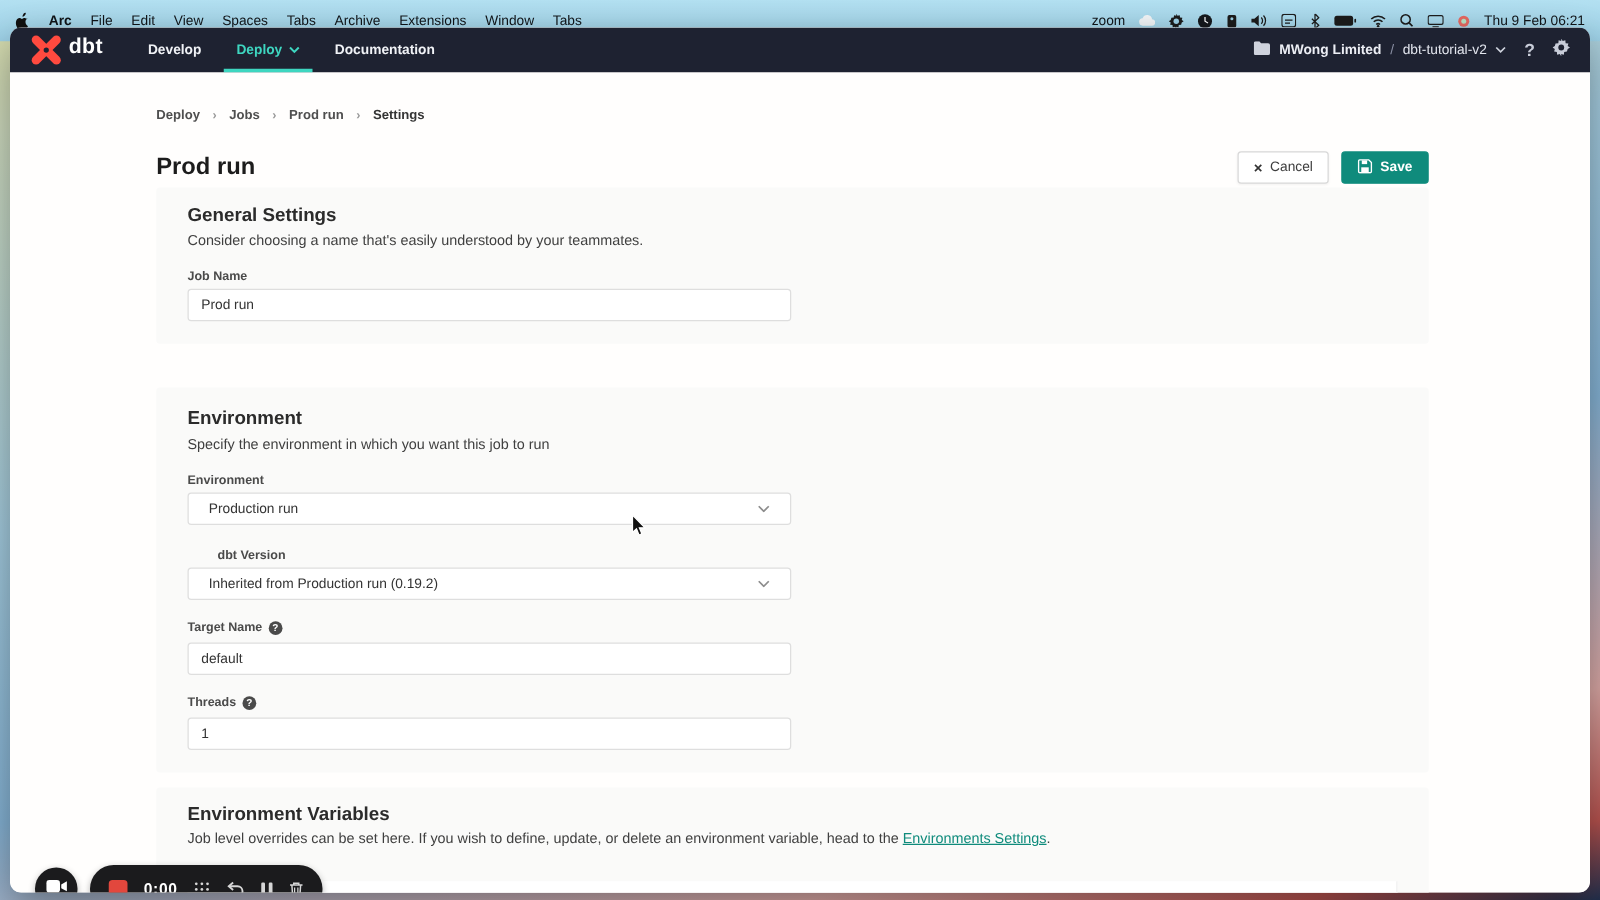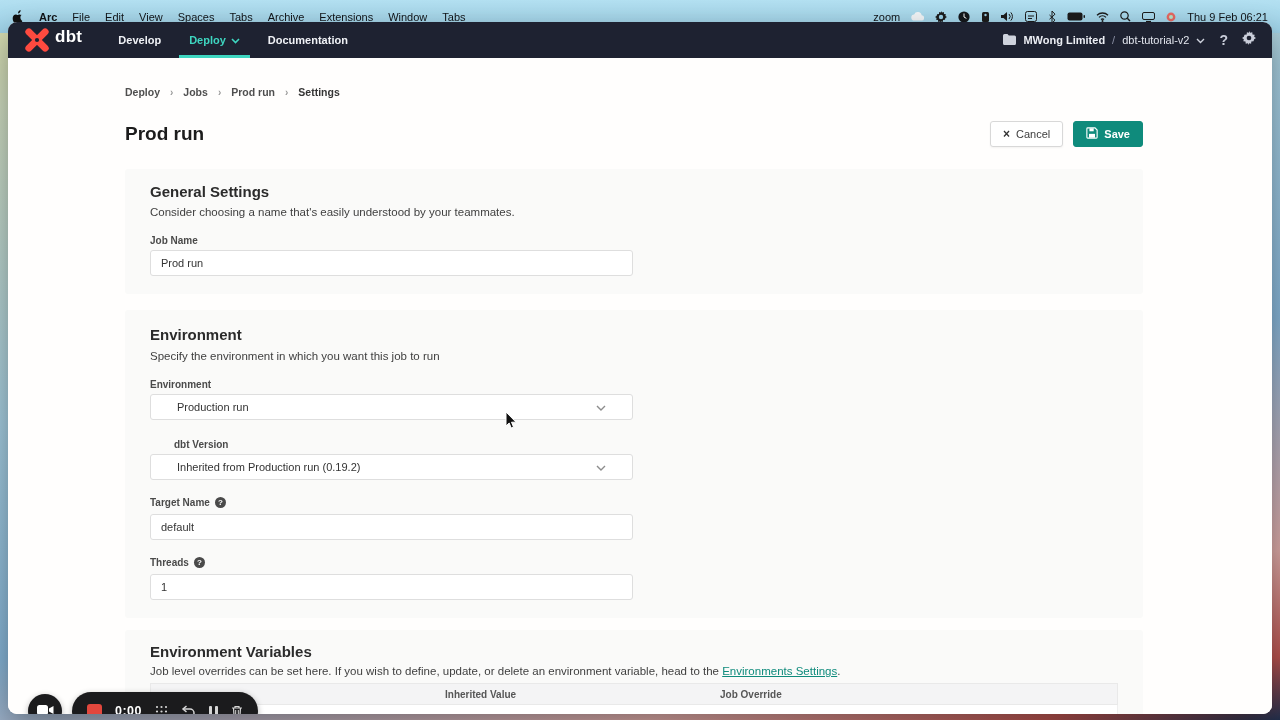--- a/index.html
+++ b/index.html
@@ -56,37 +56,37 @@
   .btn { height:26px; display:flex; align-items:center; gap:6px; padding:0 12px;
          border-radius:3px; font-size:11px; cursor:pointer; }
   .btn-cancel { background:#fff; border:1px solid #d8d8d8; color:#3d3d3d;
                 box-shadow:0 1px 2px rgba(0,0,0,.05); }
   .btn-cancel .x { font-size:12px; font-weight:700; color:#333; }
   .btn-save { background:var(--accent,#0f8b7c); border:1px solid var(--accent,#0f8b7c);
               color:#fff; font-weight:700; }
 
   .card { position:absolute; left:117px; width:1018px; background:#fafaf9;
           border-radius:3px; }
-  .card-1 { top:111px; height:125px; }
+  .card-1 { top:92px; height:125px; }
   .card-2 { top:252px; height:308px; }
   .card-3 { top:572px; height:94px; }
   .card h2 { position:absolute; left:25px; font-size:15px; font-weight:700; color:#2b2b2b; }
   .card .desc { position:absolute; left:25px; font-size:11.5px; color:#3f3f3f; }
   .field-label { position:absolute; left:25px; display:flex; align-items:center; gap:5px;
                  font-size:10px; font-weight:700; color:#4a4a4a; }
   .help-icon { width:11px; height:11px; border-radius:50%; background:#4a4a4a; color:#fff;
                font-size:8px; font-weight:700; display:flex; align-items:center;
                justify-content:center; cursor:pointer; }
   .help-icon::after { content:"?"; }
   .tinput { position:absolute; left:25px; width:483px; height:26px; background:#fff;
             border:1px solid #dedede; border-radius:3px; font-family:"Liberation Sans",sans-serif;
             font-size:11px; color:#333; padding:0 10px; outline:none; }
   .tselect { position:absolute; left:25px; width:483px; height:26px; background:#fff;
              border:1px solid #dedede; border-radius:3px; font-size:11px; color:#333;
-             display:flex; align-items:center; padding:0 26px; cursor:pointer; }
+             display:flex; align-items:center; padding:0 16px; cursor:pointer; }
   .tselect .chev { margin-left:auto; color:#8d8d8d; }
 
   .c1-h2{top:14px;} .c1-desc{top:37px;} .c1-label{top:66px;} .c1-input{top:81px;}
   .c2-h2{top:16px;} .c2-desc{top:40px;}
   .c2-l1{top:69px;} .c2-s1{top:84px;}
   .c2-l2{top:129px;margin-left:24px;} .c2-s2{top:144px;}
   .c2-l3{top:187px;} .c2-i3{top:204px;}
   .c2-l4{top:247px;} .c2-i4{top:264px;}
   .c3-h2{top:13px;} .c3-desc{top:35px;}
   .c3-desc a { color:var(--accent,#0f8b7c); text-decoration:underline; cursor:pointer; }
@@ -344,24 +344,20 @@
         <span class="help-icon"></span>
       </div>
       <input class="tinput c2-i4" type="text" value="1" style="">
     </div>
 
     <div class="card card-3">
       <h2 class="c3-h2">Environment Variables</h2>
       <p class="desc c3-desc">
         <span>Job level overrides can be set here. If you wish to define, update, or delete an environment variable, head to the </span><a>Environments Settings</a><span>.</span>
       </p>
-      <div class="envtable-head">
-        <span class="col col-inherited">Inherited Value</span>
-        <span class="col col-override">Job Override</span>
-      </div>
       <div class="envtable-row"></div>
     </div>
 
     <div class="rec-cam">
       <span>
         <svg width="17" height="12" viewBox="0 0 17 12">
             <rect x="0" y="1" width="11" height="10" rx="2.5" fill="#fff"></rect>
             <path d="M12 4.5 16.5 2v8L12 7.5z" fill="#fff"></path>
           </svg>
       </span>

